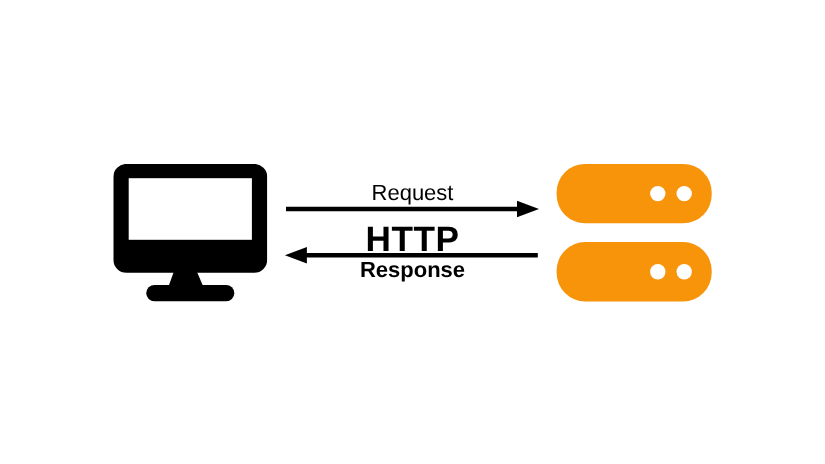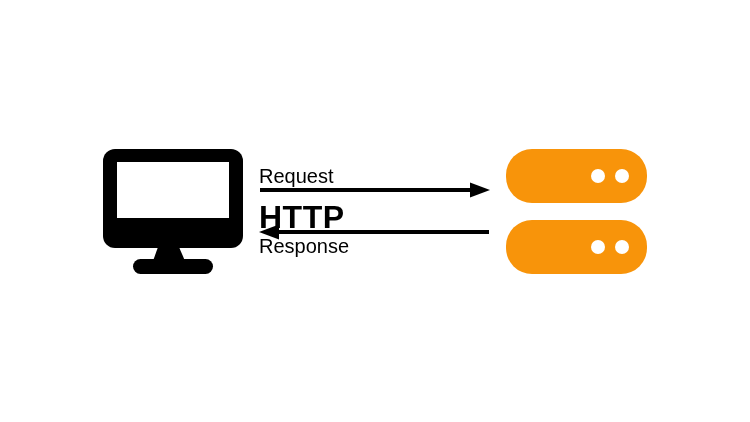--- a/index.html
+++ b/index.html
@@ -22,28 +22,28 @@
     top: 149px;
     width: 140px;
     height: 125px;
     color: var(--color-foreground, #000000);
   }
   
   .flow-label {
     position: absolute;
     left: 259px;
     width: 232px;
-    text-align: left;
+    text-align: center;
     color: var(--color-foreground, #000000);
     line-height: 1;
     white-space: nowrap;
   }
   .request-label  { top: 166px; font-size: 20px; font-weight: 400; }
   .http-label     { top: 201px; font-size: 32px; font-weight: 700; letter-spacing: 0.5px; }
-  .response-label { top: 236px; font-size: 20px; font-weight: 400; }
+  .response-label { top: 236px; font-size: 20px; font-weight: 700; }
   .arrow {
     position: absolute;
     width: 230px;
     height: 16px;
     color: var(--color-foreground, #000000);
   }
   .arrow-right { left: 260px; top: 182px; }
   .arrow-left  { left: 259px; top: 224px; }
   
   .server {

